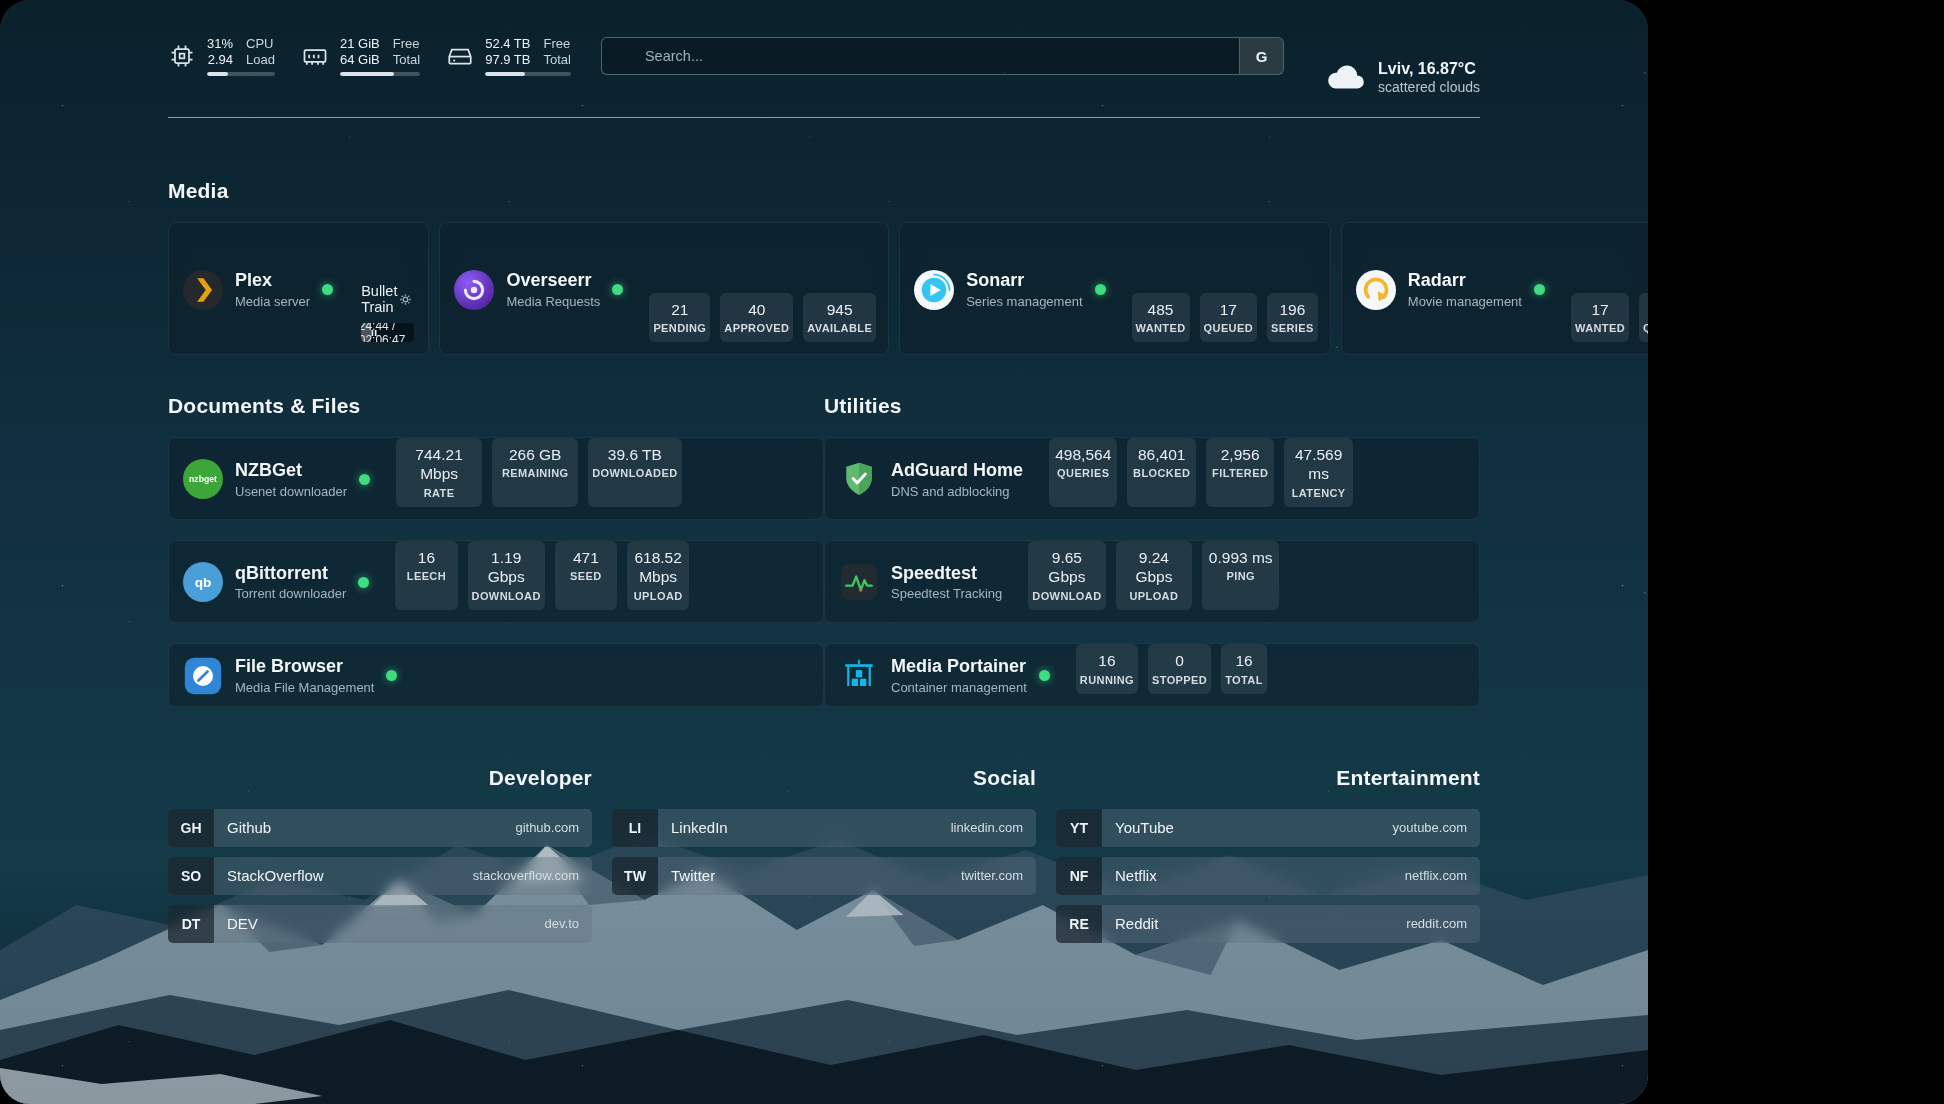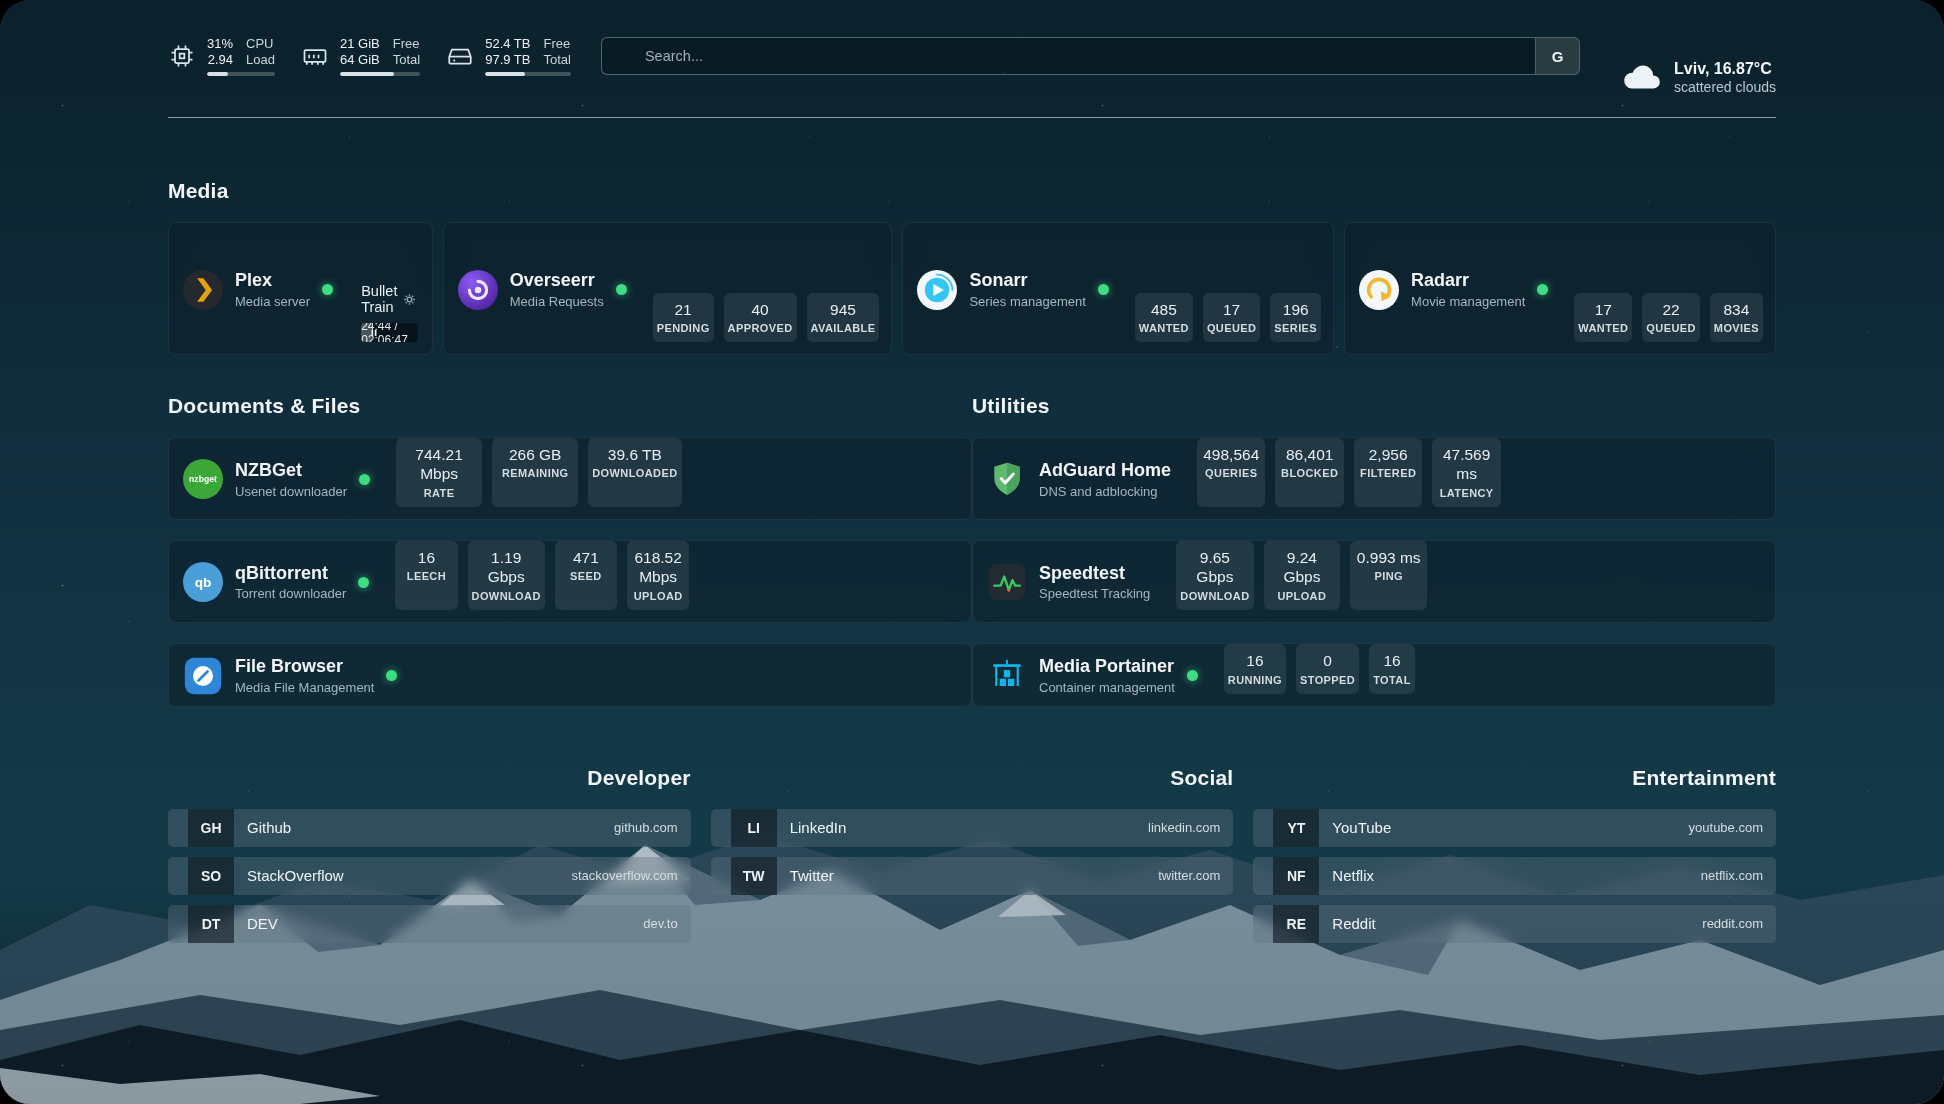--- a/index.html
+++ b/index.html
@@ -1,17 +1,17 @@
 <!DOCTYPE html>
 <html style="--status-online: #3fdc81; --plex-amber: #e5a00d; --overseerr-purple: #6d28d9; --sonarr-blue: #35c5f4; --radarr-amber: #f5b52e; --nzbget-green: #3da639; --qbittorrent-blue: #4a9fd8; --filebrowser-blue: #2f86d6; --adguard-green: #5fba6f; --speedtest-green: #3cc861; --portainer-blue: #13b5ea;"><head>
 <meta charset="utf-8">
 <style>
   html,body{margin:0;padding:0;background:#000;width:1944px;height:1104px;overflow:hidden;
     font-family:"Liberation Sans","DejaVu Sans",sans-serif;}
-  .screen{position:relative;width:1944px;height:1104px;border-radius:30px;overflow:hidden;
+  .screen{position:relative;width:1648px;height:1104px;border-radius:30px;overflow:hidden;
     background:#0c2430;color:#eef3f5;}
   .bg-svg{position:absolute;inset:0;width:100%;height:100%;display:block;}
   .snow{position:absolute;inset:0;pointer-events:none;background-image:
     radial-gradient(2px 2px at 12% 22%, rgba(255,255,255,.40), transparent 65%),
     radial-gradient(1.5px 1.5px at 34% 48%, rgba(255,255,255,.30), transparent 65%),
     radial-gradient(2px 2px at 57% 14%, rgba(255,255,255,.35), transparent 65%),
     radial-gradient(1.5px 1.5px at 76% 36%, rgba(255,255,255,.28), transparent 65%),
     radial-gradient(2px 2px at 91% 62%, rgba(255,255,255,.30), transparent 65%),
     radial-gradient(1.5px 1.5px at 46% 72%, rgba(255,255,255,.26), transparent 65%);
     background-size:520px 480px,380px 420px,640px 520px,460px 380px,700px 560px,540px 460px;
@@ -74,21 +74,21 @@
   .gear svg{width:17px;height:17px;}
   .np-bar{position:relative;margin-top:8px;height:19px;border-radius:4px;background:rgba(0,0,0,.45);overflow:hidden;}
   .np-fill{position:absolute;left:0;top:0;bottom:0;background:rgba(255,255,255,.28);border-radius:4px 0 0 4px;}
   .pause{position:absolute;left:7px;top:50%;transform:translateY(-50%);display:flex;}
   .np-time{position:absolute;right:9px;top:50%;transform:translateY(-50%);font-size:12px;color:#e2eaee;}
 
   
   .bookmarks{margin-top:56px;display:grid;grid-template-columns:repeat(3,1fr);gap:20px;align-items:start;text-align:right;}
   .bm-list{display:flex;flex-direction:column;gap:10px;}
   .bm{display:flex;align-items:center;height:38px;border-radius:5px;overflow:hidden;
-    background:rgba(96,116,128,.38);backdrop-filter:blur(6px);cursor:pointer;text-decoration:none;color:inherit;padding-left:20px;}
+    background:rgba(96,116,128,.38);backdrop-filter:blur(6px);cursor:pointer;text-decoration:none;color:inherit;}
   .bm-abbr{width:46px;height:100%;flex:0 0 46px;display:flex;align-items:center;justify-content:center;
     background:rgba(12,25,33,.62);font-size:14px;font-weight:700;color:#eef3f5;}
   .bm-name{padding-left:13px;font-size:15px;color:#f2f6f8;}
   .bm-url{margin-left:auto;padding-right:13px;font-size:13px;color:#d4dee3;}
 </style>
 </head>
 <body>
 
 <div class="screen">
 

